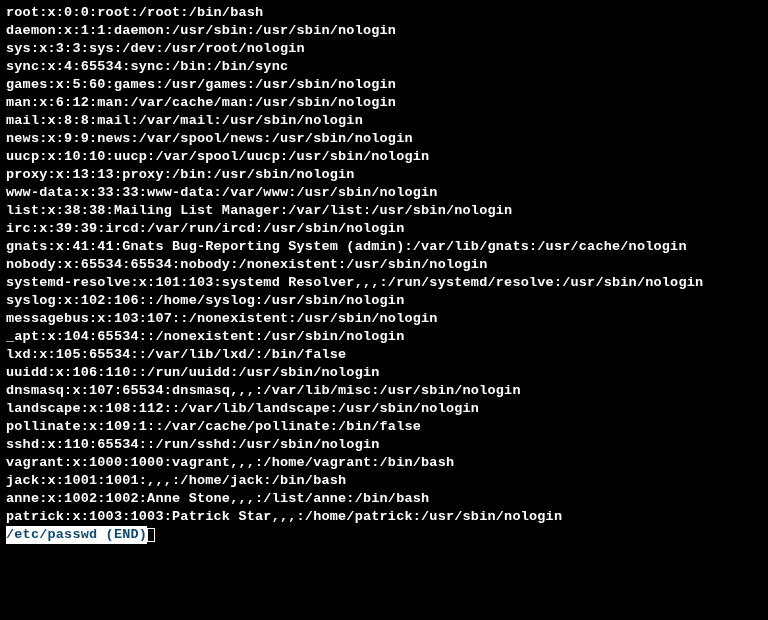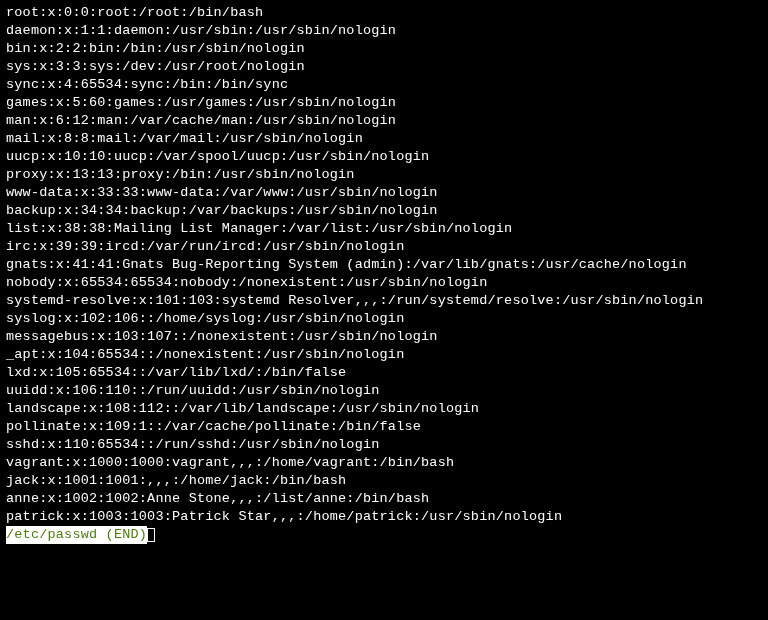--- a/index.html
+++ b/index.html
@@ -1,75 +1,76 @@
 <!DOCTYPE html>
 <html><head>
   <meta charset="utf-8">
   <style>
     * {
       margin: 0;
       padding: 0;
       box-sizing: border-box;
+      font-weight: bold;
     }
     body {
       background: #000;
       color: #fff;
       font-family: "Courier New", Courier, monospace;
       font-size: 13.5px;
       line-height: 18px;
       width: 768px;
       height: 620px;
       overflow: hidden;
       padding: 4px 6px;
       letter-spacing: 0.2px;
     }
     .line {
       white-space: pre;
     }
     .status {
       display: inline-block;
       background: #fff;
-      color: #4d7c0f;
+      color: #0c4a6e;
       white-space: pre;
     }
     .cursor {
       display: inline-block;
       width: 8px;
       height: 14px;
       border: 1px solid #fff;
       vertical-align: text-bottom;
       margin-left: 0px;
     }
   </style>
 </head>
 <body>
 
 <div id="content">
     <div class="line">root:x:0:0:root:/root:/bin/bash</div>
     <div class="line">daemon:x:1:1:daemon:/usr/sbin:/usr/sbin/nologin</div>
-    <div class="line">bin:x:2:2:bin:/bin:/usr/sbin/nologin</div>
     <div class="line">sys:x:3:3:sys:/dev:/usr/root/nologin</div>
     <div class="line">sync:x:4:65534:sync:/bin:/bin/sync</div>
     <div class="line">games:x:5:60:games:/usr/games:/usr/sbin/nologin</div>
     <div class="line">man:x:6:12:man:/var/cache/man:/usr/sbin/nologin</div>
     <div class="line">mail:x:8:8:mail:/var/mail:/usr/sbin/nologin</div>
+    <div class="line">news:x:9:9:news:/var/spool/news:/usr/sbin/nologin</div>
     <div class="line">uucp:x:10:10:uucp:/var/spool/uucp:/usr/sbin/nologin</div>
     <div class="line">proxy:x:13:13:proxy:/bin:/usr/sbin/nologin</div>
     <div class="line">www-data:x:33:33:www-data:/var/www:/usr/sbin/nologin</div>
-    <div class="line">backup:x:34:34:backup:/var/backups:/usr/sbin/nologin</div>
     <div class="line">list:x:38:38:Mailing List Manager:/var/list:/usr/sbin/nologin</div>
     <div class="line">irc:x:39:39:ircd:/var/run/ircd:/usr/sbin/nologin</div>
     <div class="line">gnats:x:41:41:Gnats Bug-Reporting System (admin):/var/lib/gnats:/usr/cache/nologin</div>
     <div class="line">nobody:x:65534:65534:nobody:/nonexistent:/usr/sbin/nologin</div>
     <div class="line">systemd-resolve:x:101:103:systemd Resolver,,,:/run/systemd/resolve:/usr/sbin/nologin</div>
     <div class="line">syslog:x:102:106::/home/syslog:/usr/sbin/nologin</div>
     <div class="line">messagebus:x:103:107::/nonexistent:/usr/sbin/nologin</div>
     <div class="line">_apt:x:104:65534::/nonexistent:/usr/sbin/nologin</div>
     <div class="line">lxd:x:105:65534::/var/lib/lxd/:/bin/false</div>
     <div class="line">uuidd:x:106:110::/run/uuidd:/usr/sbin/nologin</div>
+    <div class="line">dnsmasq:x:107:65534:dnsmasq,,,:/var/lib/misc:/usr/sbin/nologin</div>
     <div class="line">landscape:x:108:112::/var/lib/landscape:/usr/sbin/nologin</div>
     <div class="line">pollinate:x:109:1::/var/cache/pollinate:/bin/false</div>
     <div class="line">sshd:x:110:65534::/run/sshd:/usr/sbin/nologin</div>
     <div class="line">vagrant:x:1000:1000:vagrant,,,:/home/vagrant:/bin/bash</div>
     <div class="line">jack:x:1001:1001:,,,:/home/jack:/bin/bash</div>
     <div class="line">anne:x:1002:1002:Anne Stone,,,:/list/anne:/bin/bash</div>
     <div class="line">patrick:x:1003:1003:Patrick Star,,,:/home/patrick:/usr/sbin/nologin</div>
   </div>
 <div>
   <span class="status">/etc/passwd (END)</span><span class="cursor"></span>

